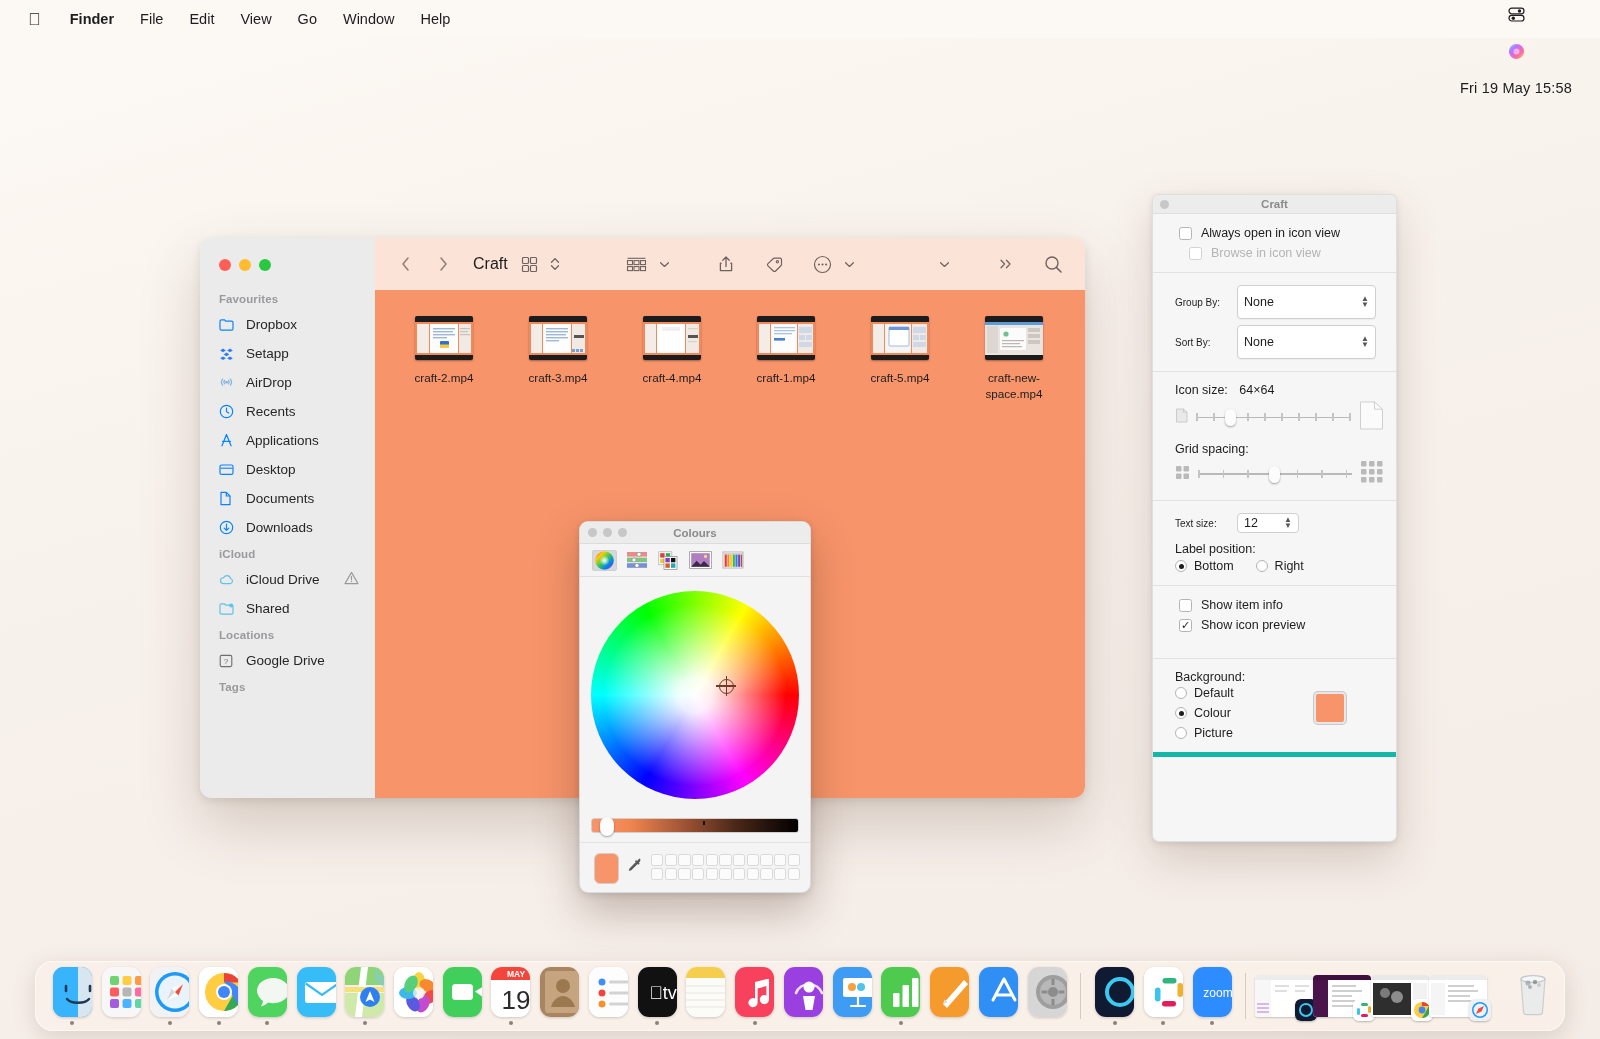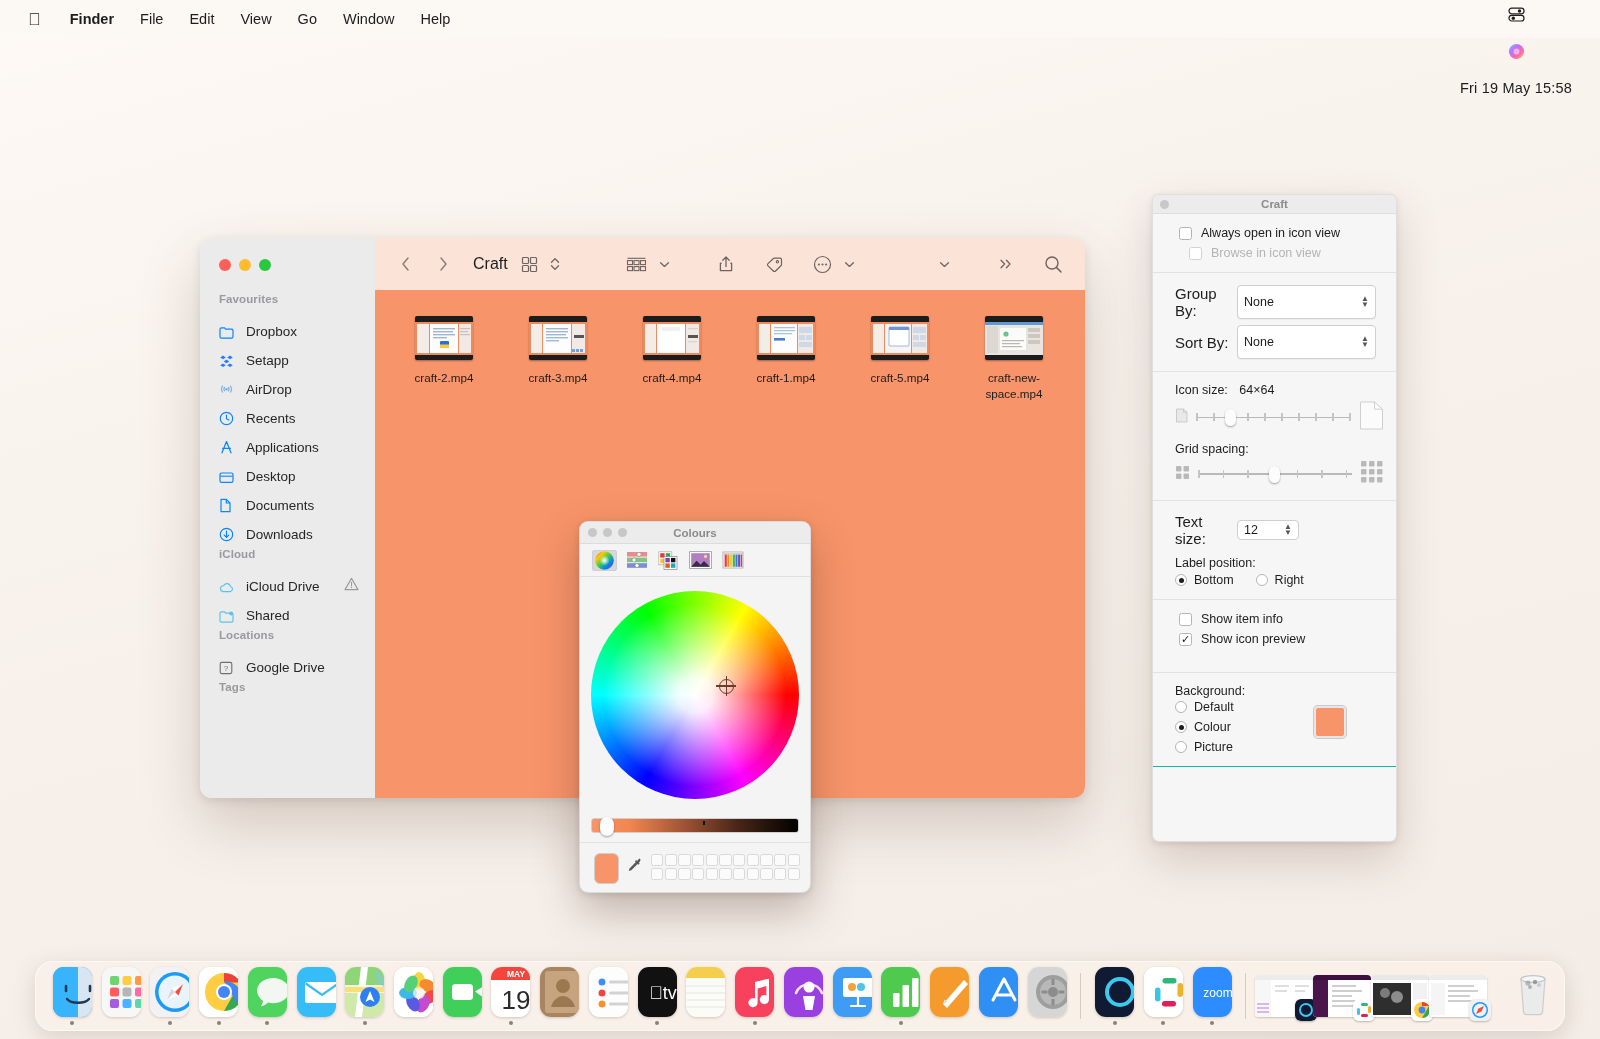--- a/index.html
+++ b/index.html
@@ -34,21 +34,21 @@
     display:flex;
   }
   .fsidebar {
     width:175px; background:#ebebeb; height:100%;
     padding-top:6px; flex:0 0 175px;
   }
   .traffic { display:flex; gap:8px; padding:15px 0 16px 19px; }
   .dot { width:12px; height:12px; border-radius:50%; }
   .dot.red{background:#fe5f57;} .dot.yellow{background:#febc2e;} .dot.green{background:#28c840;}
   .sb-group-title { font-size:11.5px; color:#9a9a9e; font-weight:600; padding:6px 0 5px 19px; letter-spacing:.1px;}
-  .sb-item { display:flex; align-items:flex-end; height:29px; padding-left:19px; font-size:13.5px; color:#262627;}
+  .sb-item { display:flex; align-items:center; height:29px; padding-left:19px; font-size:13.5px; color:#262627;}
   .sb-item .ico { width:20px; display:flex; align-items:center; justify-content:flex-start; color:#0a84ff; flex:0 0 20px;}
   .sb-item .lbl { margin-left:7px; }
   .sb-item .warn { margin-left:auto; margin-right:16px; color:#9a9a9e; }
 
   .fmain { flex:1; display:flex; flex-direction:column; }
   .ftoolbar {
     height:52px; background:#fce3d8; display:flex; align-items:center;
     padding:0 16px; gap:0px; color:#6e6360; flex:0 0 52px;
   }
   .nav-btn { width:28px; height:26px; display:flex; align-items:center; justify-content:center; color:#8d7e79; }
@@ -120,21 +120,21 @@
   .vo-title .t { position:absolute; left:0; right:0; text-align:center; font-size:11.5px; color:#8b8b8b; font-weight:600;}
   .vo-dot { width:9px; height:9px; border-radius:50%; background:#c8c8c8; }
   .vo-sec { padding:9px 0 9px 0; border-bottom:1px solid #e2e2e2; }
   .vo-row { display:flex; align-items:center; padding:3px 0 3px 26px; }
   .cb { width:13px; height:13px; border-radius:2.5px; border:1px solid #b4b4b4; background:#fff; display:inline-flex; align-items:center; justify-content:center; flex:0 0 13px;}
   .cb.checked:after { content:"✓"; font-size:11px; color:#1d1d1f; line-height:1; }
   .cb.dim { border-color:#d2d2d2; }
   .vo-row .txt { margin-left:9px; font-size:12.5px; }
   .vo-row .txt.dim { color:#b4b4b4; }
   .vo-lr { display:flex; align-items:center; padding:3px 0 3px 22px; }
-  .vo-lr .k { width:62px; font-size:15px; }
+  .vo-lr .k { width:62px; font-size:10px; }
   .popup {
     flex:1; margin-right:20px; height:20px; background:#fff; border:1px solid #cfcfcf; border-radius:4px;
     display:flex; align-items:center; padding:16px 6px; font-size:12.5px; position:relative;
     box-shadow:0 1px 1px rgba(0,0,0,0.04);
   }
   .popup .chev { position:absolute; right:6px; display:flex; flex-direction:column; line-height:6px; font-size:8px; color:#555;}
   .stepper {
     width:62px; height:20px; background:#fff; border:1px solid #cfcfcf; border-radius:4px;
     display:flex; align-items:center; padding:0 6px; font-size:12.5px; position:relative;
   }
@@ -892,21 +892,21 @@
         <span class="cb"></span>
         <span class="txt">Show item info</span>
       </div>
       <div class="vo-row">
         <span class="cb checked"></span>
         <span class="txt">Show icon preview</span>
       </div>
       <div style="height:14px"></div>
     </div>
 
-    <div class="vo-sec" style="border-bottom:1px solid #14b8a6">
+    <div class="vo-sec" style="border-bottom:5px solid #14b8a6">
       <div class="vo-sub">Background:</div>
       <div style="display:flex; align-items:flex-start;">
         <div style="flex:1">
           <div class="radios" style="gap:0; padding-top:2px">
             <span class="opt">
               <span class="radio"></span>
               <span>Default</span>
             </span>
           </div>
           <div class="radios" style="gap:0">

